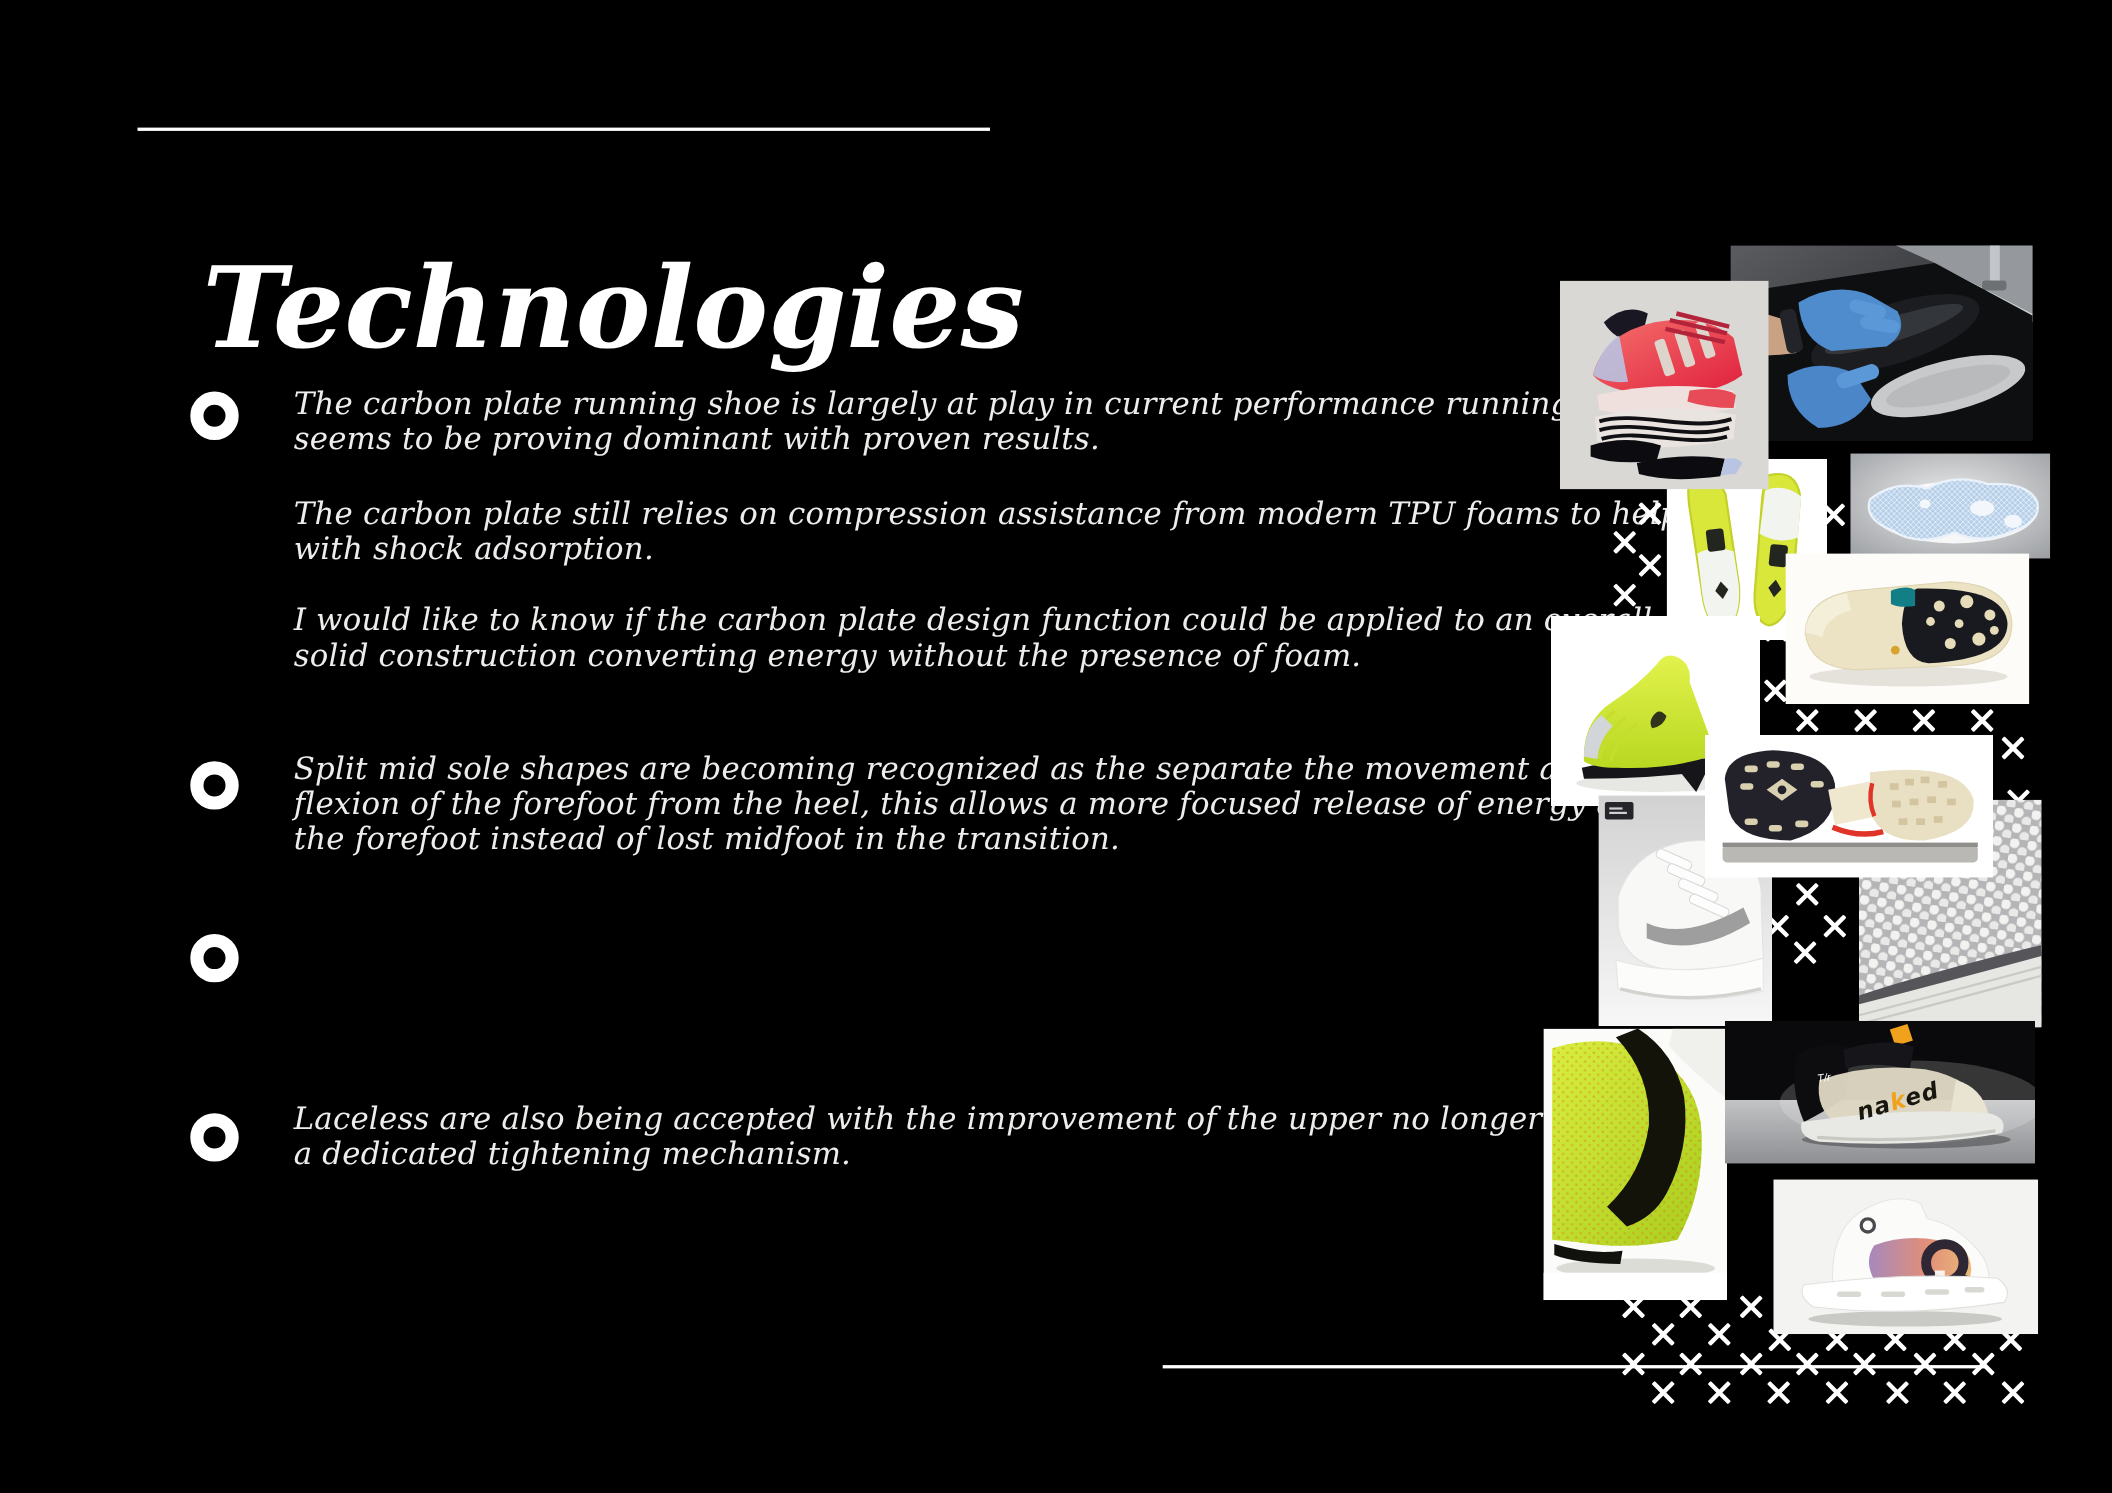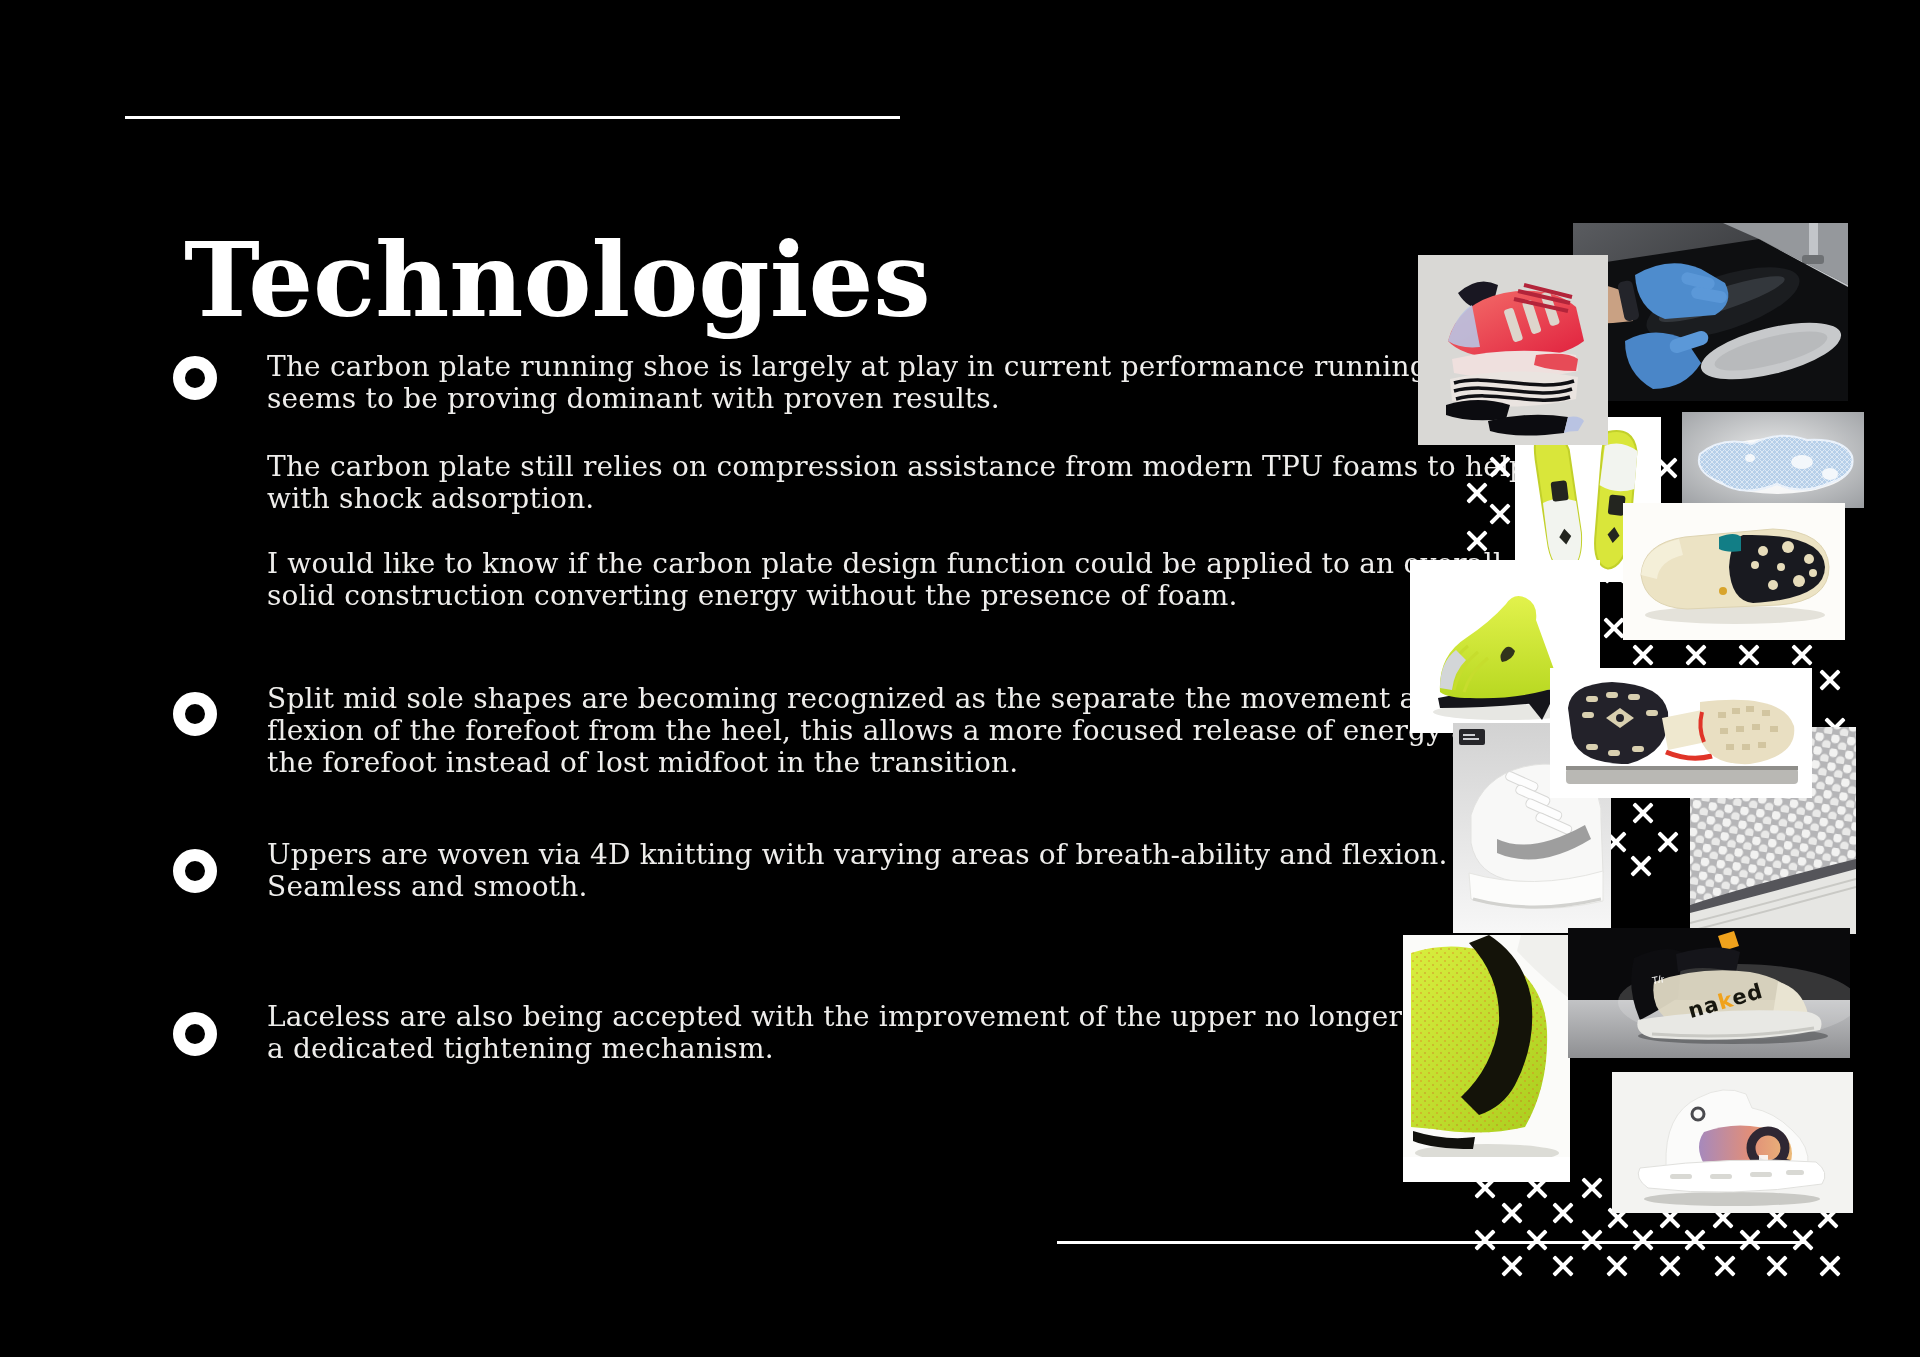--- a/index.html
+++ b/index.html
@@ -1,17 +1,17 @@
 <!DOCTYPE html>
 <html><head>
 <meta charset="utf-8">
 <style>
   html,body{margin:0;padding:0;background:#000;}
   #stage{position:relative;width:1920px;height:1357px;background:#000;overflow:hidden;
-         font-family:"DejaVu Serif", serif;}
+         font-family:"DejaVu Serif", serif;font-style:italic;}
   .abs{position:absolute;}
   .hr{position:absolute;background:#fff;height:3px;}
   #page-title{position:absolute;left:184px;top:156px;font-size:102px;font-weight:bold;
               color:#ffffff;line-height:1.1;letter-spacing:0px;white-space:pre;}
   .para{position:absolute;left:267px;font-size:28px;line-height:32px;color:#eeedeb;
         white-space:pre;letter-spacing:0.2px;}
   .ring{position:absolute;left:173px;width:44px;height:44px;border:12px solid #ffffff;
         border-radius:50%;box-sizing:border-box;}
   .tile{position:absolute;overflow:hidden;}
   .tile svg{display:block;}
@@ -36,22 +36,20 @@
 
   <div class="para" style="top:351px;">The carbon plate running shoe is largely at play in current performance running and
 seems to be proving dominant with proven results.</div>
   <div class="para" style="top:451px;">The carbon plate still relies on compression assistance from modern TPU foams to help
 with shock adsorption.</div>
   <div class="para" style="top:548px;">I would like to know if the carbon plate design function could be applied to an overall
 solid construction converting energy without the presence of foam.</div>
   <div class="para" style="top:683px;">Split mid sole shapes are becoming recognized as the separate the movement and
 flexion of the forefoot from the heel, this allows a more focused release of energy around
 the forefoot instead of lost midfoot in the transition.</div>
-  <div class="para" style="top:839px;">Uppers are woven via 4D knitting with varying areas of breath-ability and flexion.
-Seamless and smooth.</div>
   <div class="para" style="top:1001px;">Laceless are also being accepted with the improvement of the upper no longer requiring
 a dedicated tightening mechanism.</div>
 
   <div id="decor-layer" class="abs" style="left:0;top:0;width:1920px;height:1357px;z-index:1;">
       <div class="cross" style="left: 1487px; top: 454px;"></div>
       <div class="cross" style="left: 1464px; top: 480px;"></div>
       <div class="cross" style="left: 1487px; top: 501px;"></div>
       <div class="cross" style="left: 1464px; top: 528px;"></div>
       <div class="cross" style="left: 1654px; top: 455px;"></div>
       <div class="cross" style="left: 1602px; top: 560px;"></div>

